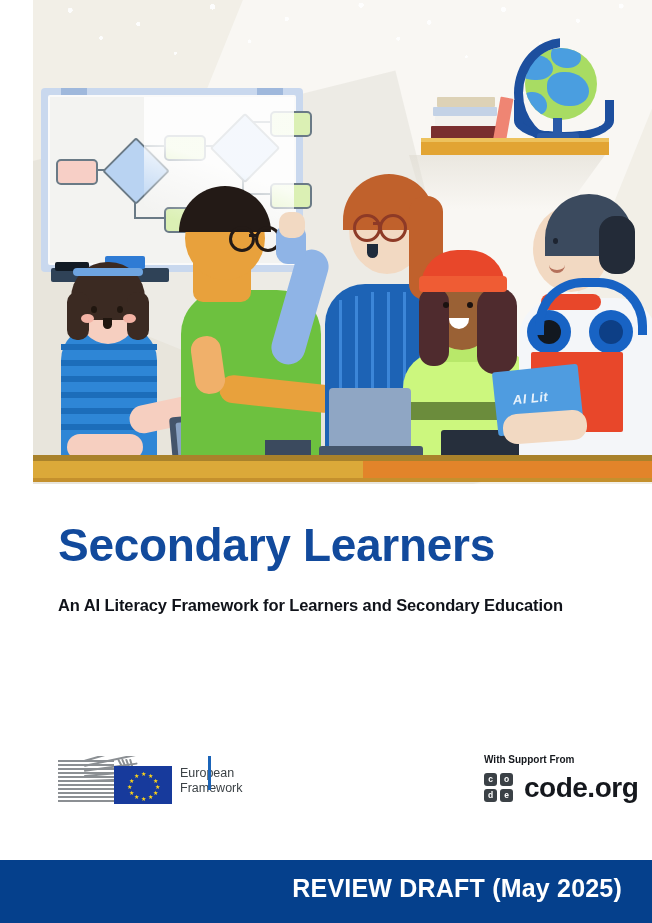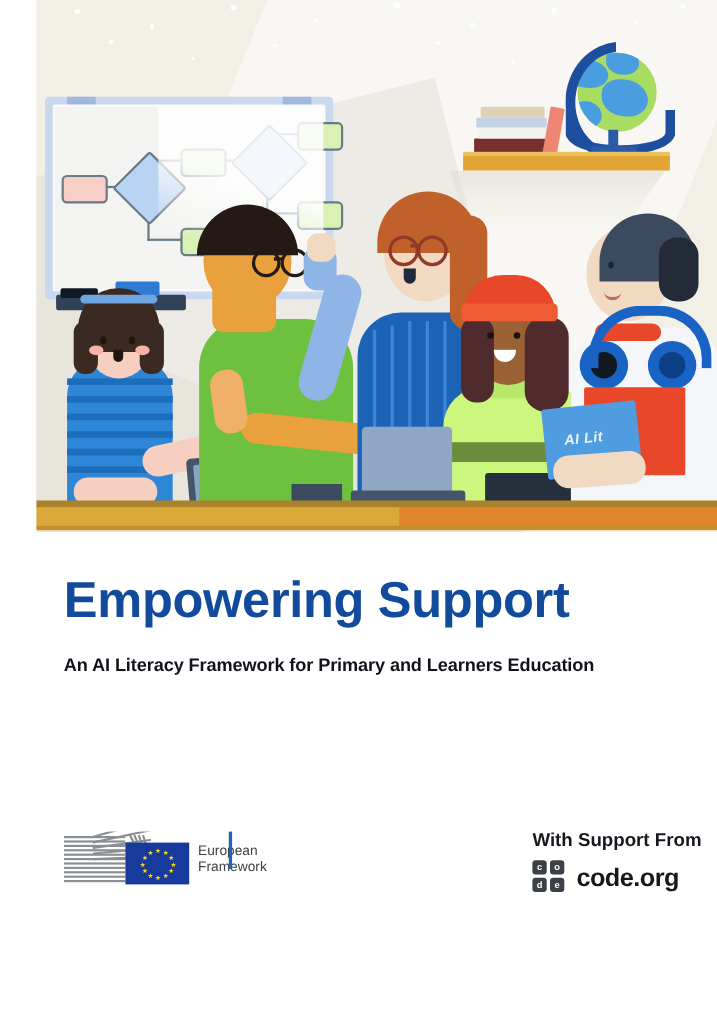--- a/index.html
+++ b/index.html
@@ -153,26 +153,26 @@
   .ec-fan i { position:absolute; display:block; height:2px; background:#8b8f93;
               border-radius:2px; transform-origin:left center; }
   .ec-flag { position:absolute; left:56px; top:10px; width:58px; height:38px; background:#173a9c; }
   .ec-star { position:absolute; width:4px; height:4px; color:#ffd617; font-size:6px; line-height:4px;
              text-align:center; }
   .ec-text { position:absolute; left:122px; top:10px; color:#3c4246; font-size:12.5px;
              line-height:14.5px; font-weight:normal; }
   .divider { position:absolute; left:208px; top:756px; width:3px; height:34px; background:#1b64b8; }
 
   .support { position:absolute; left:484px; top:754px; width:160px; }
-  .support-label { color:#15181d; font-weight:bold; font-size:17px; margin:0 0 8px 0; }
+  .support-label { color:#15181d; font-weight:bold; font-size:10px; margin:0 0 8px 0; }
   .codeorg { position:relative; height:30px; }
   .co-grid { position:absolute; left:0; top:0; width:30px; height:30px; }
   .co-cell { position:absolute; width:13px; height:13px; background:#3b4146; border-radius:3px;
              color:#fff; font-size:8.5px; font-weight:bold; text-align:center; line-height:13px; }
-  .co-text { position:absolute; left:40px; top:0; color:#15181d; font-size:23px;
+  .co-text { position:absolute; left:40px; top:0; color:#15181d; font-size:28px;
              font-weight:bold; line-height:30px; letter-spacing:-.5px; }
 
   
   .banner {
     position:absolute; left:0; top:860px; width:652px; height:63px;
     background:#05408c;
   }
   .banner-text {
     position:absolute; right:30px; top:14px;
     color:#ffffff; font-weight:bold; font-size:25px; letter-spacing:.2px;
@@ -344,23 +344,23 @@
 
       <div class="desk-top"></div>
       <div class="desk"></div>
       <div class="desk-r"></div>
       <div class="desk-edge"></div>
     </div>
   </div>
 
   <div class="titlewrap">
     <h1 class="title">
-      <span>Empowering Support</span><br>
+      <span>Secondary Learners</span><br>
     </h1>
-    <p class="subtitle">An AI Literacy Framework for Primary and Learners Education</p>
+    <p class="subtitle">An AI Literacy Framework for Learners and Secondary Education</p>
   </div>
 
   <div class="logos">
 
     <div class="ec-logo">
       <div class="ec-lines">
         <i style="top:2px;  width:56px;"></i>
           <i style="top:6px;  width:56px;"></i>
         <i style="top:10px; width:56px;"></i>
           <i style="top:14px; width:56px;"></i>
@@ -412,14 +412,17 @@
       <div class="co-grid">
         <span class="co-cell" style="left:0;    top:0;">c</span>
         <span class="co-cell" style="left:16px; top:0;">o</span>
         <span class="co-cell" style="left:0;    top:16px;">d</span>
         <span class="co-cell" style="left:16px; top:16px;">e</span>
       </div>
       <div class="co-text">code.org</div>
     </div>
   </div>
 
+  <div class="banner">
+    <div class="banner-text">REVIEW DRAFT (May 2025)</div>
+  </div>
 
 </div>
 
 </body></html>

